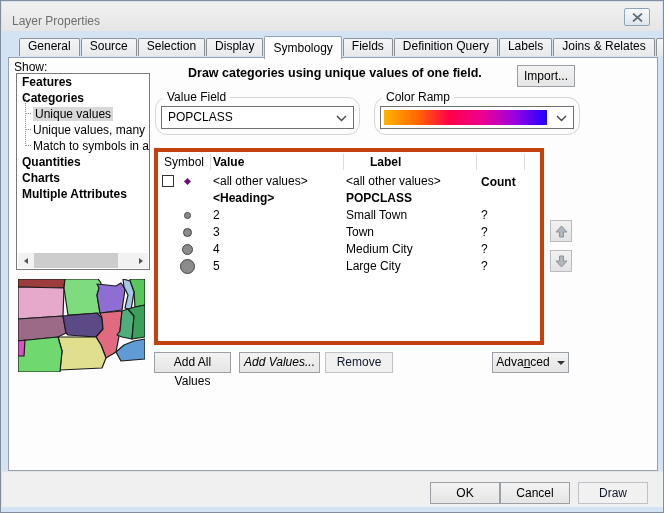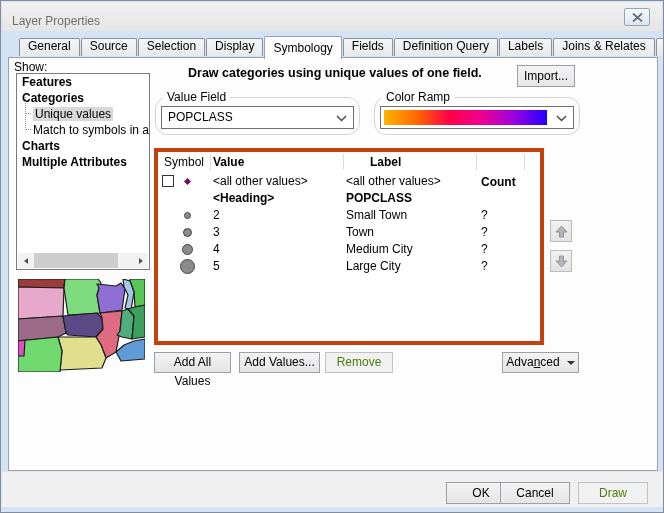--- a/index.html
+++ b/index.html
@@ -30,21 +30,21 @@
   .sb-btn { position:absolute; top:0; width:15px; height:15px; background:#f2f2f2; display:flex; align-items:center; justify-content:center; }
   .sb-btn.left { left:0; } .sb-btn.right { right:0; }
   .tri-l { width:0; height:0; border-top:3px solid transparent; border-bottom:3px solid transparent; border-right:4px solid #535353; }
   .tri-r { width:0; height:0; border-top:3px solid transparent; border-bottom:3px solid transparent; border-left:4px solid #535353; }
   .sb-thumb { position:absolute; left:16px; top:0; width:84px; height:15px; background:#cdcdcd; }
 
   .map { left:9px; top:221px; width:127px; height:93px; }
 
   .desc { left:151px; top:8px; font-weight:bold; font-size:12.5px;margin-left:28px; }
   .btn { background:linear-gradient(#f3f3f3,#e5e5e5); border:1px solid #9aa0a6; text-align:center; line-height:19px; cursor:default; }
-  .btn.disabled { color:#4d7c0f; border-color:#bfc3c7; background:#f1f1f1; }
+  .btn.disabled { color:#0f172a; border-color:#bfc3c7; background:#f1f1f1; }
   .import-btn { left:508px; top:7px; width:58px; height:22px; line-height:20px; }
 
   .group { border:1px solid #d5d5d5; border-radius:12px; }
   .group-label { position:absolute; top:-8px; left:7px; background:#fdfdfd; padding:0 4px; white-space:nowrap; }
   .group.vf { left:146px; top:39px; width:205px; height:38px; }
   .group.cr { left:365px; top:39px; width:206px; height:38px; }
   .dropdown { position:absolute; left:5px; top:8px; right:5px; height:23px; border:1px solid #707070; background:#fff; }
   .dd-text { position:absolute; left:6px; top:3px; }
   .dd-chev { position:absolute; right:6px; top:8px; }
   .ramp { position:absolute; left:3px; top:3px; right:26px; bottom:3px; }
@@ -63,30 +63,30 @@
   .c1 { left:26px; top:5px; width:7px; height:7px; }
   .c2 { left:25px; top:4px; width:9px; height:9px; }
   .c3 { left:24px; top:3px; width:11px; height:11px; }
   .c4 { left:22px; top:1px; width:15px; height:15px; }
 
   .move-btn { left:541px; width:22px; height:22px; background:linear-gradient(#f1f1f1,#e3e3e3); border:1px solid #b9bdc2; display:flex; align-items:center; justify-content:center; }
   .move-up { top:162px; } .move-down { top:192px; }
 
   .act { top:294px; height:21px; }
   .add-all { left:145px; width:77px; }
-  .add-values { left:230px; width:81px; }
+  .add-values { left:230px; width:81px;font-style:italic; }
   .remove { left:316px; width:68px; }
   .remove-all { left:400px; width:72px; }
-  .advanced { left:493px; width:77px; }
+  .advanced { left:483px; width:77px; }
   .adv-key { text-decoration:underline; }
   .adv-arrow { display:inline-block; width:0; height:0; border-left:4px solid transparent; border-right:4px solid transparent; border-top:4px solid #333; margin-left:7px; vertical-align:middle; }
 
   .footer { position:absolute; left:1px; top:470px; width:662px; height:36px; background:#f0f0f0; border-top:1px solid #e4e4e4; }
   .footer .btn { position:absolute; top:10px; width:70px; height:22px; line-height:20px; }
-  .ok-btn { left:444px; } .cancel-btn { left:498px; } .apply-btn { left:576px; }
+  .ok-btn { left:428px; } .cancel-btn { left:498px; } .apply-btn { left:576px; }
 </style>
 </head>
 <body>
 
 <div class="window">
 
   <div class="titlebar">
     <span class="title">Layer Properties</span>
   </div>
   <div class="close-btn">
@@ -111,21 +111,23 @@
   </div>
 
   <div class="page">
 
     <div class="show-label">Show:</div>
 
     <div class="listbox">
       <div class="list-item">Features</div>
       <div class="list-item">Categories</div>
       <div class="list-item child"><span class="tree"></span><span class="sel-bg">Unique values</span></div>
+      <div class="list-item child"><span class="tree"></span><span>Unique values, many</span></div>
       <div class="list-item child"><span class="tree"></span><span>Match to symbols in a</span></div>
+      <div class="list-item">Quantities</div>
       <div class="list-item">Charts</div>
       <div class="list-item">Multiple Attributes</div>
       <div class="hscroll">
         <div class="sb-btn left">
             <span class="tri-l"></span>
           </div>
         <div class="sb-thumb"></div>
         <div class="sb-btn right">
             <span class="tri-r"></span>
           </div>

